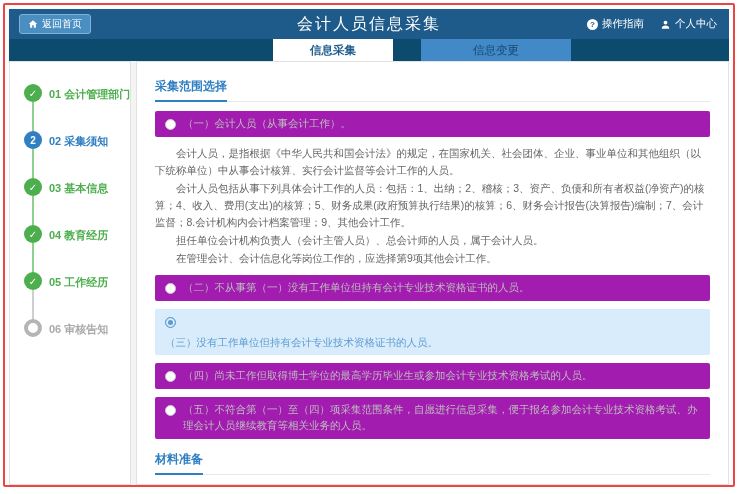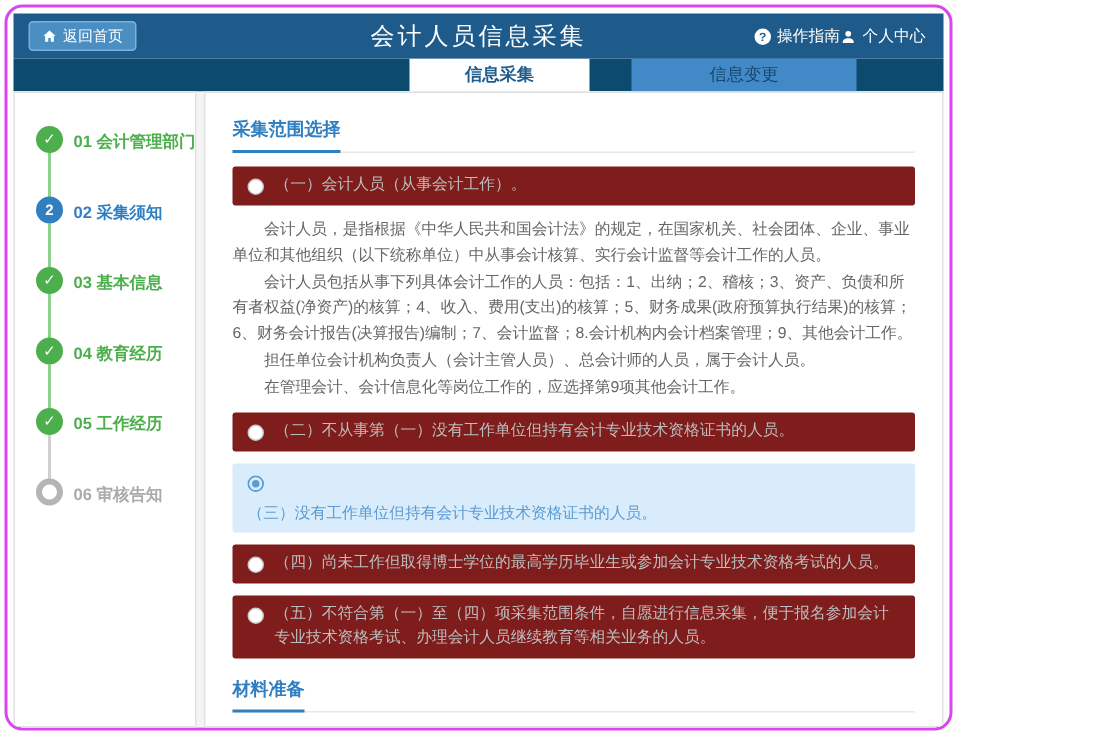--- a/index.html
+++ b/index.html
@@ -2,38 +2,38 @@
 <html><head>
 <meta charset="utf-8">
 <style>
   html,body{margin:0;padding:0;}
   body{
     width:742px;height:494px;overflow:hidden;background:#fff;
     font-family:"Liberation Sans","DejaVu Sans",sans-serif;
     -webkit-font-smoothing:antialiased;
   }
   .frame{
-    margin:3px;width:632px;height:484px;border:2px solid #d946ef;border-radius:12px;
+    margin:3px;width:732px;height:484px;border:2px solid #ef4444;border-radius:2px;
     background:#fdfdfd;overflow:hidden;box-sizing:border-box;
   }
   
   .topbar{
     margin:4px 4px 0;height:30px;background:#1e5b8a;color:#fff;
     display:flex;align-items:center;position:relative;
   }
   .home-btn{
     margin-left:10px;height:18px;padding:0 8px;border-radius:3px;
     background:#4a8ec2;border:1px solid #7fb2d9;color:#fff;
     display:flex;align-items:center;gap:4px;font-size:10px;cursor:pointer;
   }
   .title{
     position:absolute;left:0;right:0;text-align:center;
     font-size:16px;font-weight:normal;letter-spacing:2px;pointer-events:none;
   }
-  .top-right{margin-left:auto;display:flex;align-items:center;padding-right:12px;z-index:1;padding-left:20px;}
+  .top-right{margin-left:auto;display:flex;align-items:center;gap:16px;padding-right:12px;z-index:1;padding-left:20px;}
   .top-link{display:flex;align-items:center;gap:4px;font-size:10.5px;color:#fff;cursor:pointer;}
   .qicon{
     width:11px;height:11px;border-radius:50%;background:#fff;color:#1e5b8a;
     font-size:8px;font-weight:bold;display:inline-flex;align-items:center;justify-content:center;
   }
   .qicon::before{content:"?";}
   
   .tabbar{
     margin:0 4px;height:22px;background:#0c4a6e;display:flex;padding-left:264px;box-sizing:border-box;
   }
@@ -77,21 +77,21 @@
     font-size:12px;font-weight:bold;color:#2f7fc1;margin:6px 0 9px;
     border-bottom:1px solid #e8e8e8;
   }
   .section-title span{
     display:inline-block;border-bottom:2px solid #2f7fc1;padding-bottom:5px;margin-bottom:-1px;
   }
   .opt{
     display:flex;align-items:flex-start;gap:7px;font-size:10.5px;line-height:1.5;
     padding:5px 10px;margin:8px 0;border-radius:2px;cursor:pointer;
   }
-  .opt.disabled{background:#7f1d1d;color:#bdbdbd;}
+  .opt.disabled{background:#a21caf;color:#bdbdbd;}
   .opt.selected{background:#d9ecfb;color:#5d9bd3;flex-direction:column;}
   .radio{
     width:9px;height:9px;border-radius:50%;border:1px solid #c9c9c9;background:#fff;
     flex:none;margin-top:3px;box-sizing:content-box;
   }
   .opt.selected .radio{border-color:#5d9bd3;background:#5d9bd3;box-shadow:inset 0 0 0 2px #d9ecfb;}
   .para{font-size:10.5px;color:#666;line-height:1.62;text-indent:2em;margin:1px 0;}
   .mat-item{font-size:10.5px;color:#666;line-height:1.62;text-indent:2em;margin:2px 0;}
 </style>
 </head>

